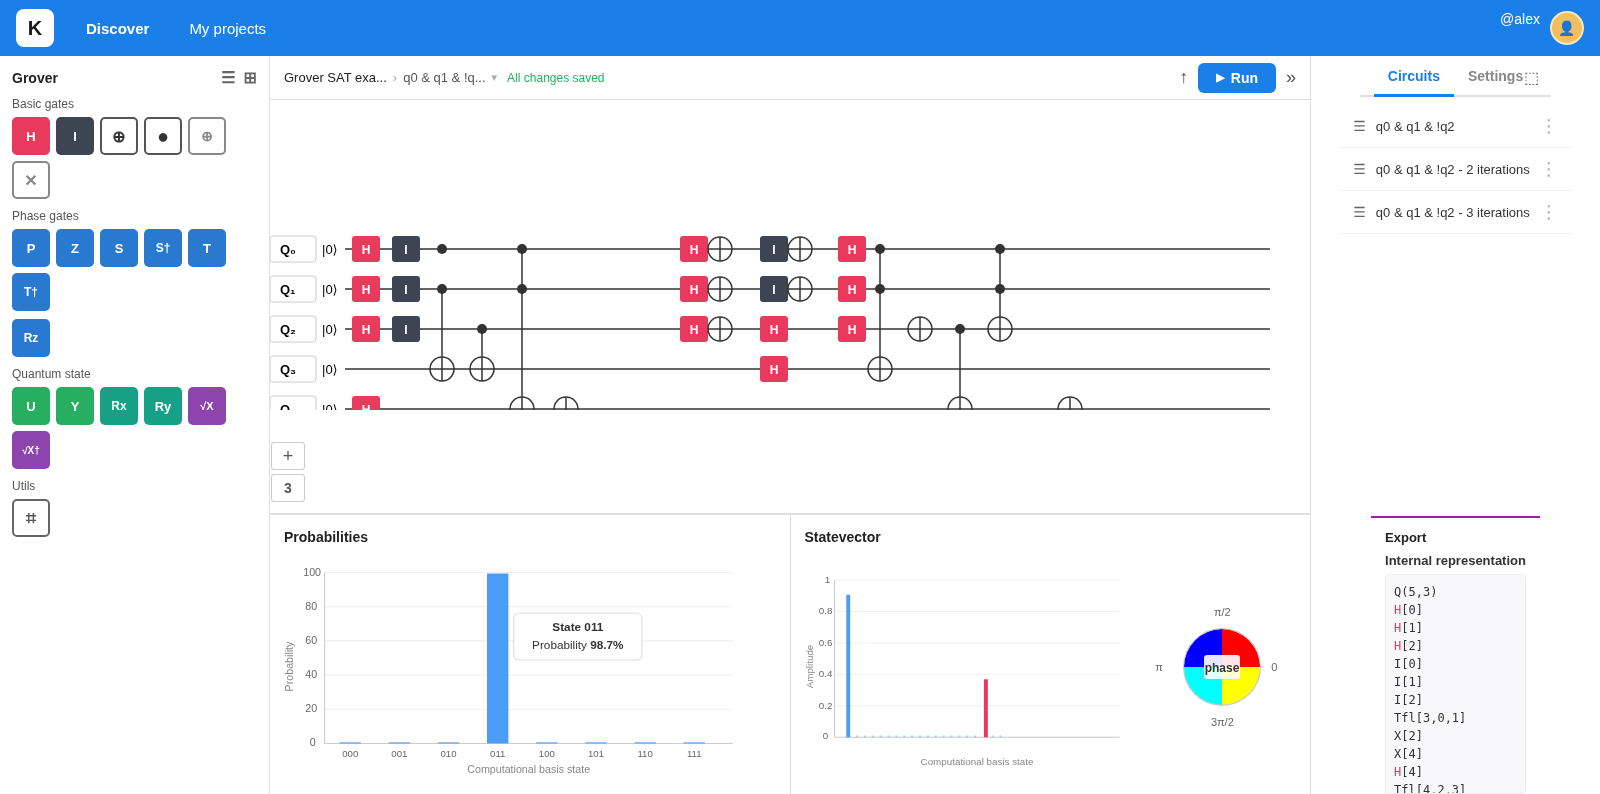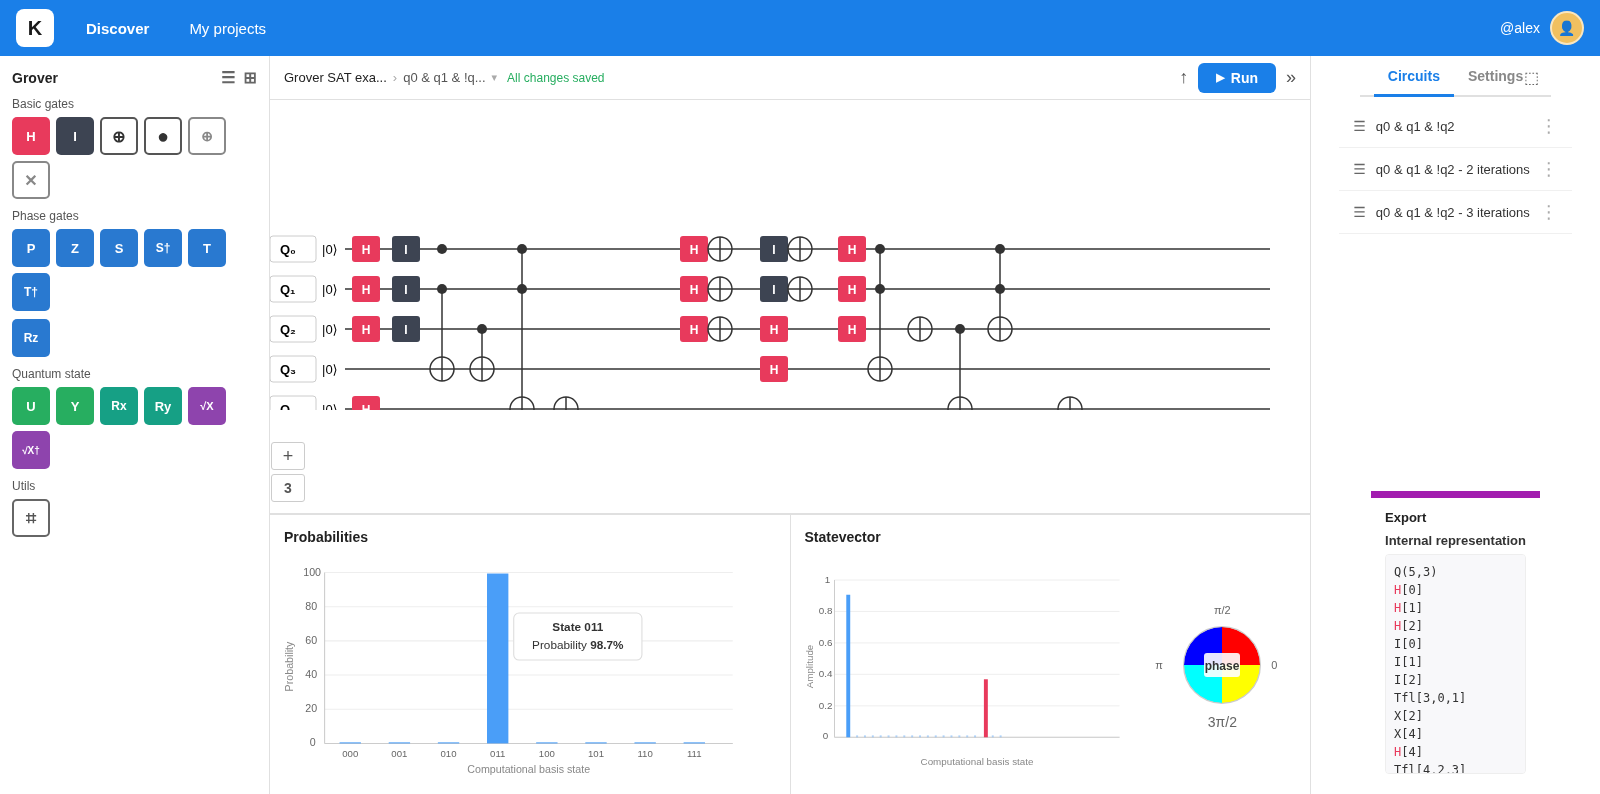--- a/index.html
+++ b/index.html
@@ -28,21 +28,20 @@
       font-size: 15px;
       font-weight: 500;
       cursor: pointer;
       padding: 4px 8px;
       border-radius: 4px;
     }
     .nav-link.active { font-weight: 700; }
     #header-right {
       margin-left: auto;
       display: flex;
-      align-items: center;
       gap: 10px;
       color: white;
       font-size: 14px;
     }
     #avatar {
       width: 34px; height: 34px;
       border-radius: 50%;
       background: #f0c060;
       display: flex; align-items: center; justify-content: center;
       font-size: 14px;
@@ -258,22 +257,22 @@
       border-bottom: 1px solid #f0f0f0;
     }
     .circuit-icon {
       color: #666;
       font-size: 14px;
     }
     .circuit-name { flex: 1; }
     .circuit-menu { color: #aaa; font-size: 18px; }
 
     #export-section {
-      border-top: 7px solid #a21caf;
-      padding: 12px 14px 20px;
+      border-top: 2px solid #a21caf;
+      padding: 12px 14px 0;
     }
     .export-title {
       font-size: 13px;
       font-weight: 700;
       color: #222;
       margin-bottom: 8px;
     }
     .internal-rep-title {
       font-size: 13px;
       font-weight: 600;
@@ -656,21 +655,21 @@
                 <path d="M0,0 L38,0 A38,38,0,0,0,0,-38 Z" fill="red" clip-path="url(#circle-clip)"></path>
                 <path d="M0,0 L0,-38 A38,38,0,0,0,-38,0 Z" fill="blue" clip-path="url(#circle-clip)"></path>
                 <path d="M0,0 L-38,0 A38,38,0,0,0,0,38 Z" fill="cyan" clip-path="url(#circle-clip)"></path>
                 <path d="M0,0 L0,38 A38,38,0,0,0,38,0 Z" fill="yellow" clip-path="url(#circle-clip)"></path>
 
                 <rect x="-18" y="-12" width="36" height="24" fill="rgba(255,255,255,0.9)" rx="3"></rect>
                 <text x="0" y="5" font-size="12" font-weight="700" text-anchor="middle" fill="#333">phase</text>
               </svg>
               <div style="font-size:11px; color:#666; position:absolute; right:-10px;">0</div>
             </div>
-            <div style="font-size:14px; color:#666; margin-top:4px;">3π/2</div>
+            <div style="font-size:11px; color:#666; margin-top:4px;">3π/2</div>
           </div>
         </div>
       </div>
     </div>
   </div>
 
   <div id="right-panel">
     <div id="right-tabs" style="position:relative;">
       <div class="right-tab active">Circuits</div>
       <div class="right-tab">Settings</div>

